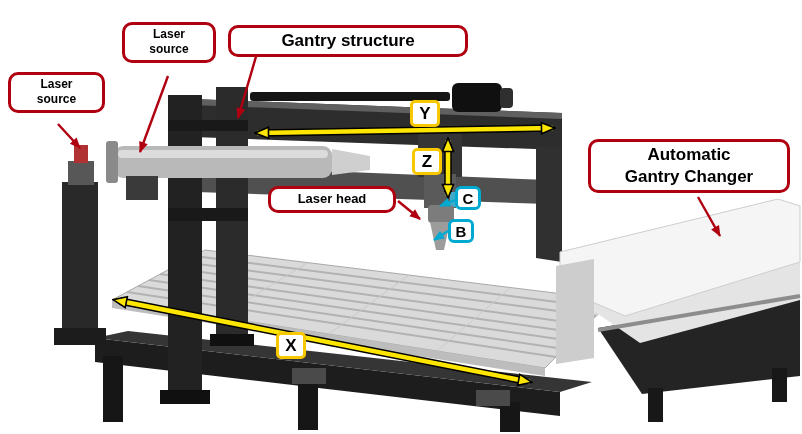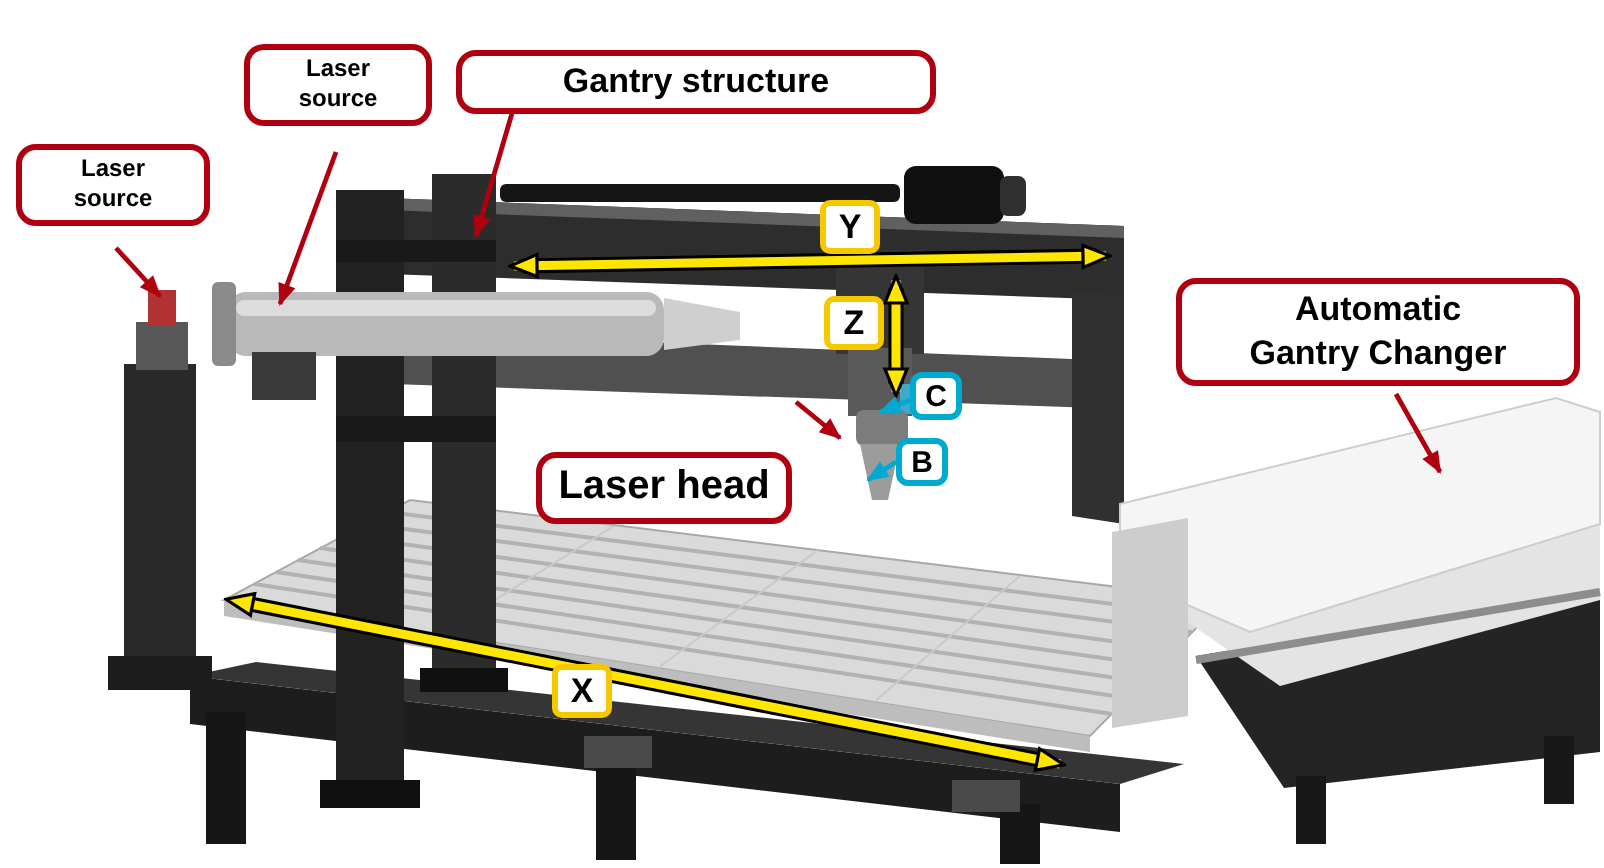--- a/index.html
+++ b/index.html
@@ -25,21 +25,21 @@
     color: #000;
     font-weight: 700;
     font-size: 12px;
     line-height: 1.28;
     text-align: center;
     padding: 2px 6px;
   }
   .c-mirror { left: 8px;   top: 72px;  width: 97px;  }
   .c-source { left: 122px; top: 22px;  width: 94px;  }
   .c-gantry { left: 228px; top: 9px;   width: 240px; font-size: 17px; margin-top: 16px; }
-  .c-head   { left: 268px; top: 186px; width: 128px; font-size: 20px; margin-top: 40px; }
+  .c-head   { left: 268px; top: 186px; width: 128px; font-size: 13px; }
   .c-apc    { left: 588px; top: 139px; width: 202px; font-size: 17px; }
 
   
   .axisbox {
     position: absolute;
     z-index: 3;
     width: 30px;
     height: 27px;
     background: #ffffff;
     border: 3px solid #f7c800;

